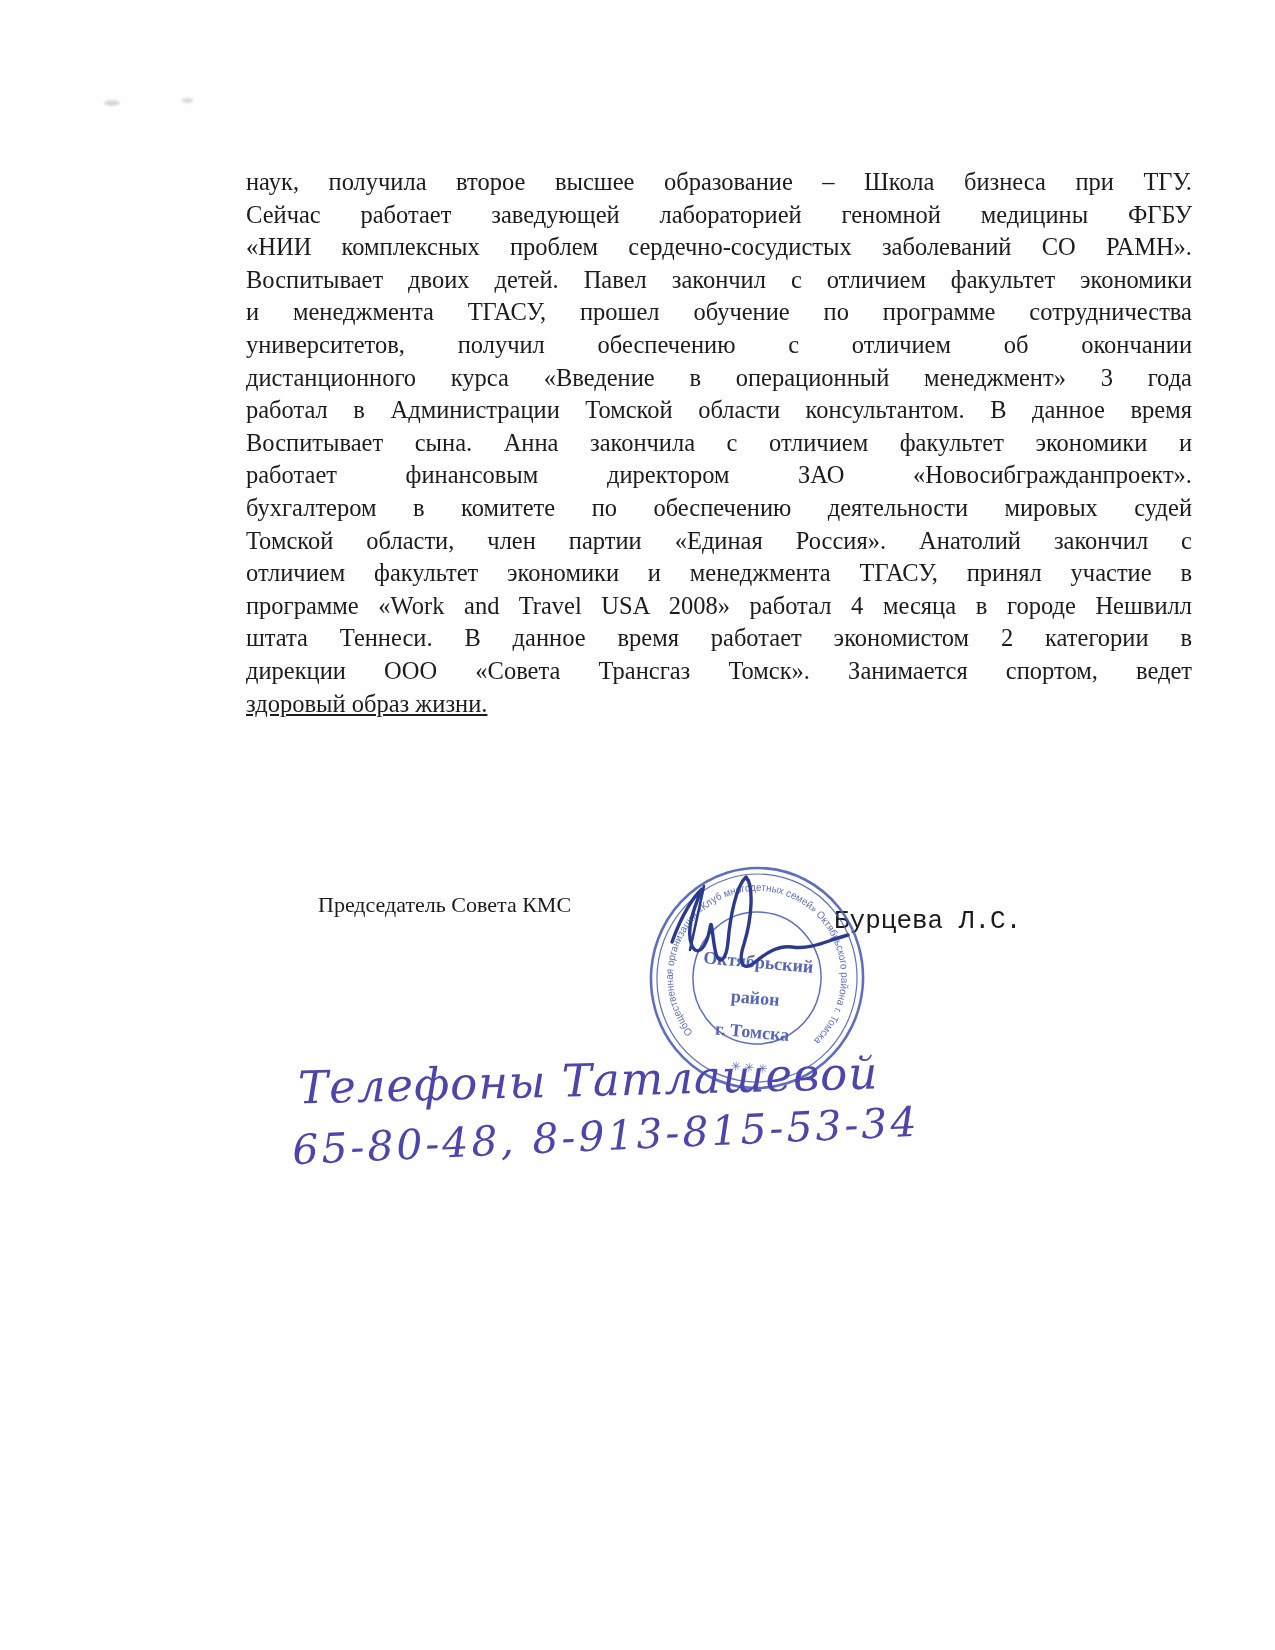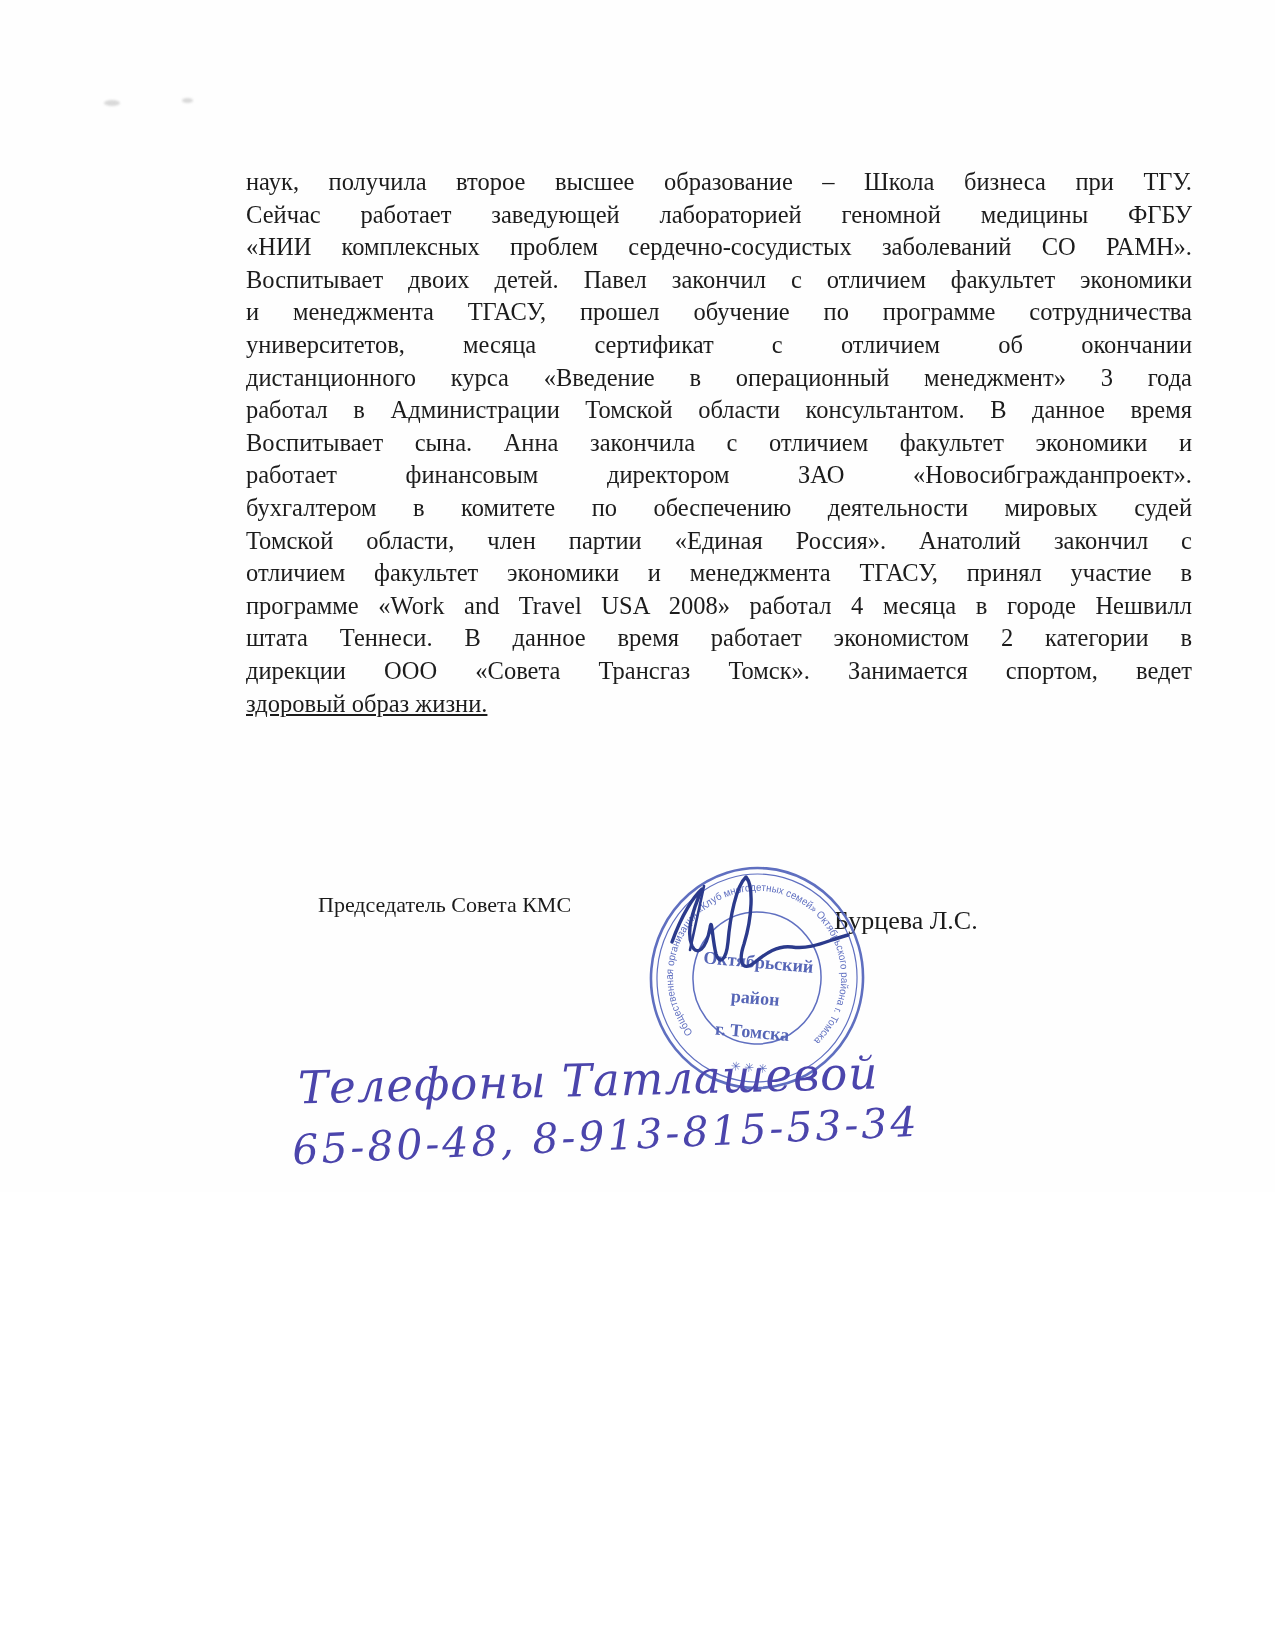--- a/index.html
+++ b/index.html
@@ -10,21 +10,21 @@
   }
   
   .paragraph {
     position:absolute; left:246px; top:166px; width:946px;
     font-size:24.5px; line-height:32.6px; color:#1c1c1c;
   }
   .pline { text-align:justify; text-align-last:justify; white-space:normal; }
   .pline.last { text-align-last:left;text-decoration:underline; }
   
   .sig-title { position:absolute; left:318px; top:892px; font-size:22px; }
-  .sig-name  { position:absolute; left:834px; top:906px; font-size:26px; }
+  .sig-name  { position:absolute; left:834px; top:906px; font-size:26px;font-family:Liberation Mono, monospace; }
   
   .stamp     { position:absolute; left:645px; top:862px; width:224px; height:232px; }
   .signature { position:absolute; left:642px; top:866px; width:230px; height:112px; }
   
   .hand1 {
     position:absolute; left:298px; top:1054px;
     font-family:"DejaVu Serif", serif; font-style:italic;
     font-size:45px; color:#4b45ac; transform:rotate(-1.5deg);
     letter-spacing:1px; white-space:nowrap;
   }
@@ -46,21 +46,21 @@
 
   <div class="smudge s1"></div>
   <div class="smudge s2"></div>
 
   <div class="paragraph">
     <div class="pline">наук, получила второе высшее образование – Школа бизнеса при ТГУ.</div>
     <div class="pline">Сейчас работает заведующей лабораторией геномной медицины ФГБУ</div>
     <div class="pline">«НИИ комплексных проблем сердечно-сосудистых заболеваний СО РАМН».</div>
     <div class="pline">Воспитывает двоих детей. Павел закончил с отличием факультет экономики</div>
     <div class="pline">и менеджмента ТГАСУ, прошел обучение по программе сотрудничества</div>
-    <div class="pline">университетов, месяца сертификат с отличием об окончании</div>
+    <div class="pline">университетов, получил обеспечению с отличием об окончании</div>
     <div class="pline">дистанционного курса «Введение в операционный менеджмент» 3 года</div>
     <div class="pline">работал в Администрации Томской области консультантом. В данное время</div>
     <div class="pline">Воспитывает сына. Анна  закончила с отличием факультет экономики и</div>
     <div class="pline">работает финансовым директором ЗАО «Новосибгражданпроект».</div>
     <div class="pline">бухгалтером в комитете по обеспечению деятельности мировых судей</div>
     <div class="pline">Томской области, член партии «Единая Россия». Анатолий закончил с</div>
     <div class="pline">отличием факультет экономики и менеджмента ТГАСУ, принял участие в</div>
     <div class="pline">программе «Work and Travel USA 2008» работал 4 месяца в городе Нешвилл</div>
     <div class="pline">штата Теннеси. В данное время работает экономистом 2 категории в</div>
     <div class="pline">дирекции ООО «Совета Трансгаз Томск». Занимается спортом, ведет</div>

